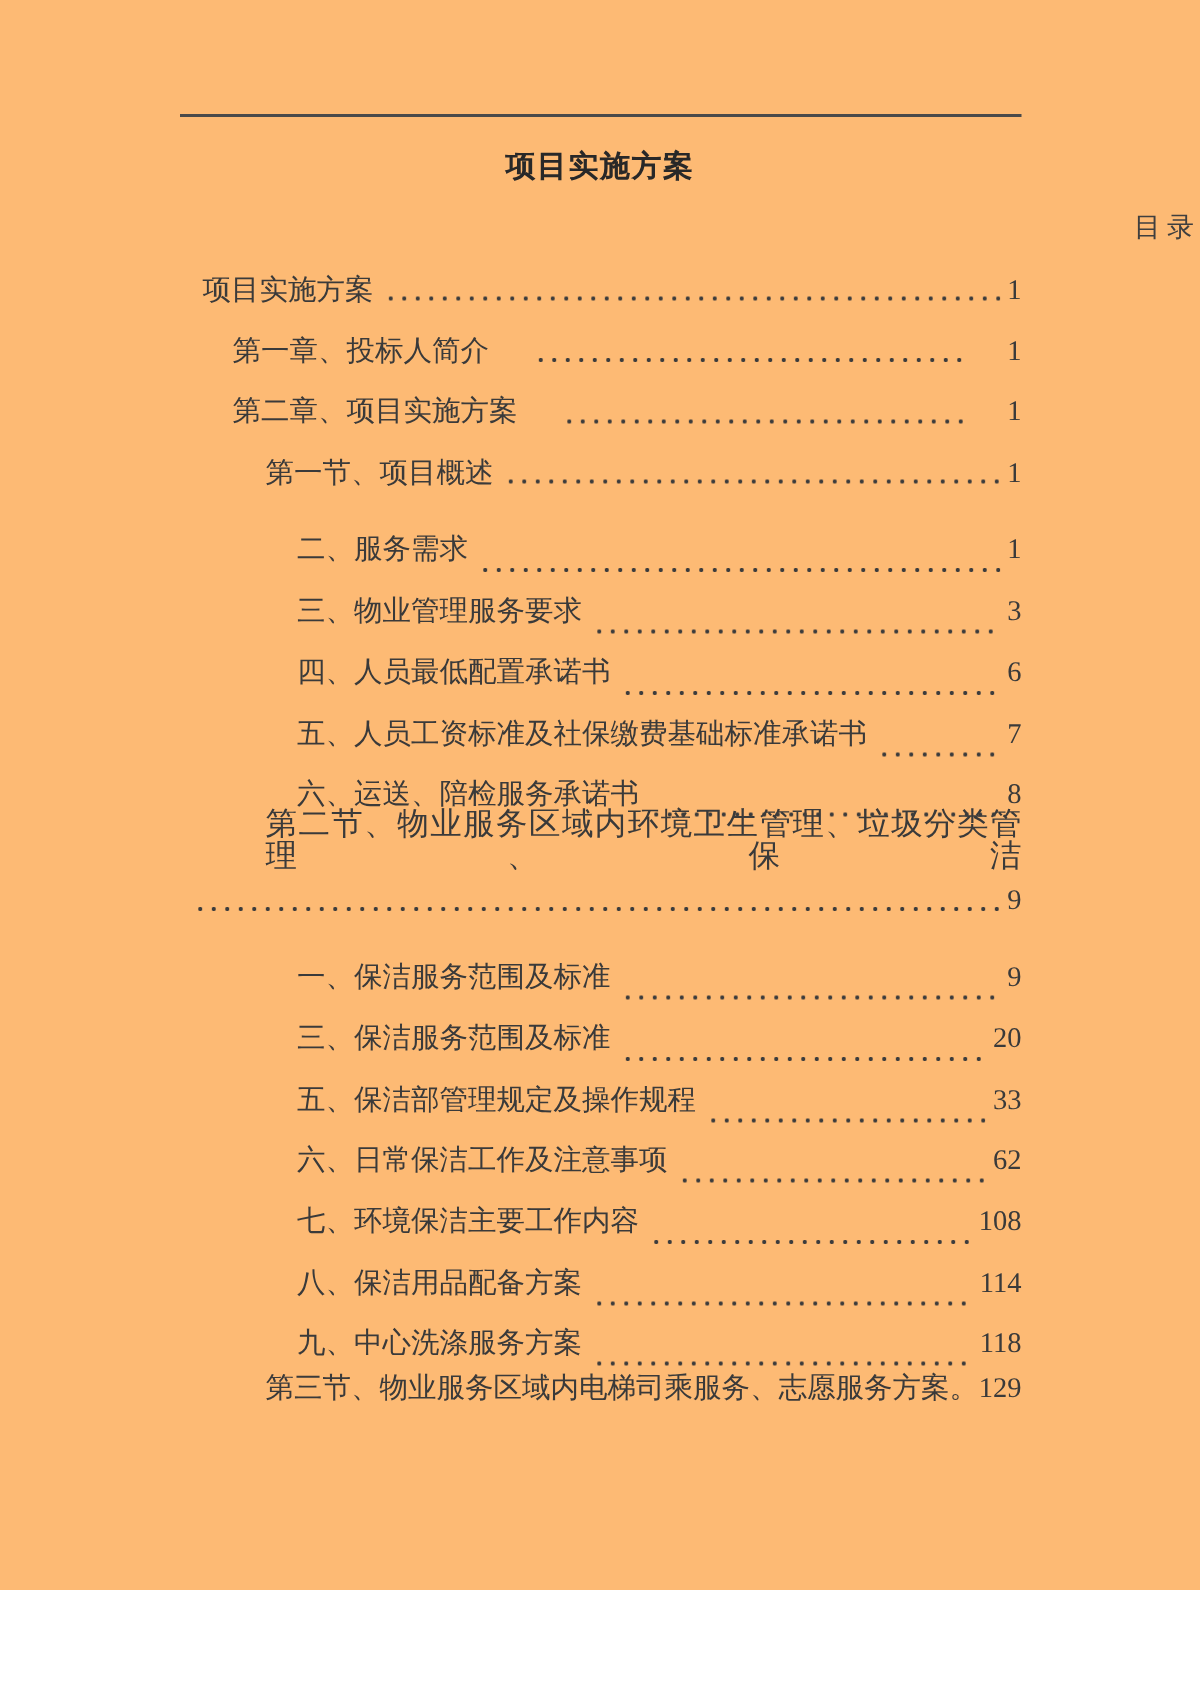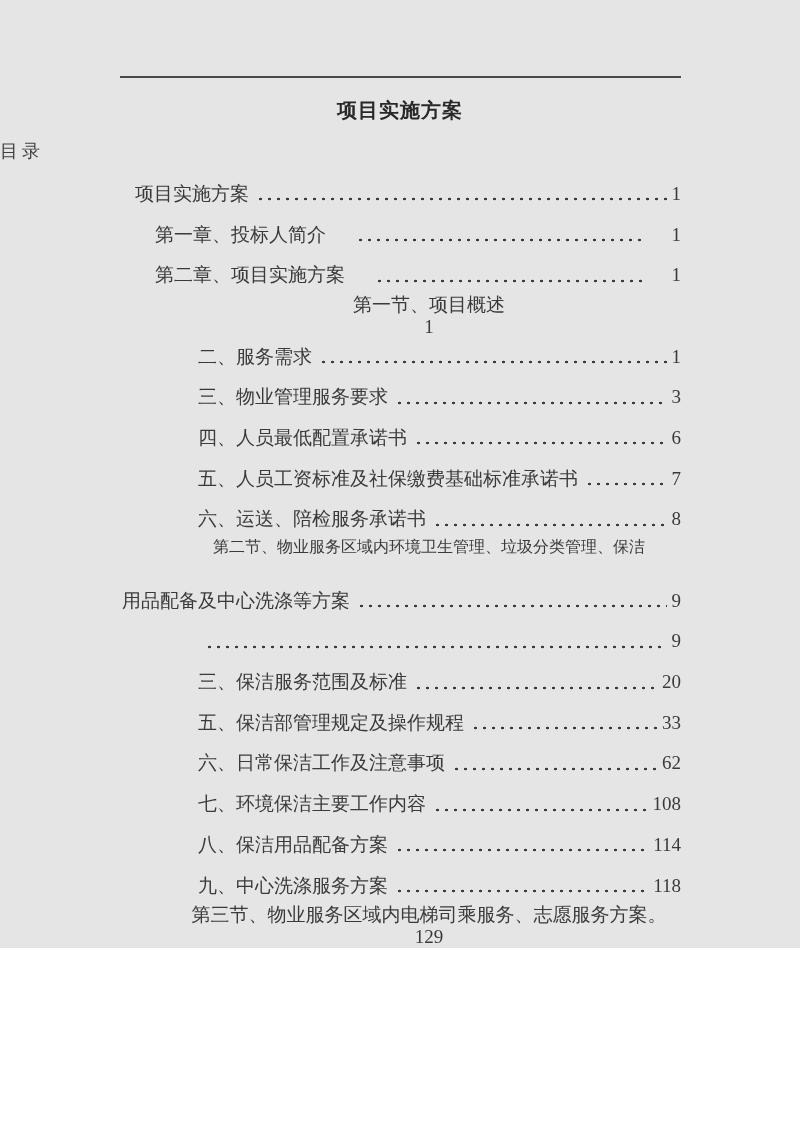--- a/index.html
+++ b/index.html
@@ -1,20 +1,20 @@
 <!DOCTYPE html>
 <html><head>
 <meta charset="utf-8">
 <style>
   html, body { margin: 0; padding: 0; background: #ffffff; }
   .page {
     position: relative;
     width: 800px;
-    height: 948px;
-    background: #e5e5e5;
+    height: 1060px;
+    background: #fdba74;
     font-family: "Liberation Serif", "DejaVu Serif", serif;
     color: #383838;
     overflow: hidden;
   }
   .header-rule {
     position: absolute;
     top: 76px;
     left: 120px;
     width: 561px;
     height: 2px;
@@ -29,21 +29,21 @@
     font-size: 20px;
     font-weight: bold;
     letter-spacing: 1px;
     color: #282828;
   }
   .toc-heading {
     position: absolute;
     top: 139px;
     left: 0;
     width: 100%;
-    text-align: left;
+    text-align: right;
     font-size: 18px;
     letter-spacing: 4px;
     color: #3f3f3f;
   }
   .toc-list {
     position: absolute;
     top: 173px;
     left: 120px;
     width: 561px;
   }
@@ -51,40 +51,40 @@
     display: flex;
     align-items: center;
     height: 40.7px;
     font-size: 19px;
     line-height: 1;
     color: #3a3a3a;
   }
   .toc-label { white-space: nowrap; }
   .ind-0    { padding-left: 15px; }
   .ind-1    { padding-left: 35px; gap: 23px; }
-  .ind-2    { padding-left: 57px; flex-direction: column; }
-  .ind-3    { padding-left: 78px; }
+  .ind-2    { padding-left: 57px; }
+  .ind-3    { padding-left: 78px; align-items: flex-end; }
   .ind-cont { padding-left: 2px;  }
   .toc-leader {
     flex: 1 1 auto;
     height: 4px;
     position: relative;
     top: 6px;
     margin: 0 5px 0 7px;
     background-image: radial-gradient(circle, #3c3c3c 1.2px, rgba(0,0,0,0) 1.6px);
     background-size: 9px 4px;
     background-repeat: repeat-x;
     background-position: 0 50%;
   }
   .toc-leader.no-dots { background: none; margin: 0; }
   .toc-page { white-space: nowrap; font-size: 19px; color: #3a3a3a; }
   .toc-row.justify .toc-label {
     flex: 1 1 auto;
     white-space: normal;
-    font-size: 16px;
+    font-size: 21px;
     text-align: justify;
     text-align-last: justify;
   }
 </style>
 </head>
 <body>
 
 <div class="page">
   <div class="header-rule"></div>
   <div class="doc-title">项目实施方案</div>
@@ -132,25 +132,25 @@
       </div>
       <div class="toc-row ind-3">
         <span class="toc-label">六、运送、陪检服务承诺书</span>
         <span class="toc-leader"></span>
         <span class="toc-page">8</span>
       </div>
       <div class="toc-row ind-2 justify">
         <span class="toc-label">第二节、物业服务区域内环境卫生管理、垃圾分类管理、保洁</span>
       </div>
       <div class="toc-row ind-cont">
-        <span class="toc-label">用品配备及中心洗涤等方案</span>
         <span class="toc-leader"></span>
         <span class="toc-page">9</span>
       </div>
       <div class="toc-row ind-3">
+        <span class="toc-label">一、保洁服务范围及标准</span>
         <span class="toc-leader"></span>
         <span class="toc-page">9</span>
       </div>
       <div class="toc-row ind-3">
         <span class="toc-label">三、保洁服务范围及标准</span>
         <span class="toc-leader"></span>
         <span class="toc-page">20</span>
       </div>
       <div class="toc-row ind-3">
         <span class="toc-label">五、保洁部管理规定及操作规程</span>

